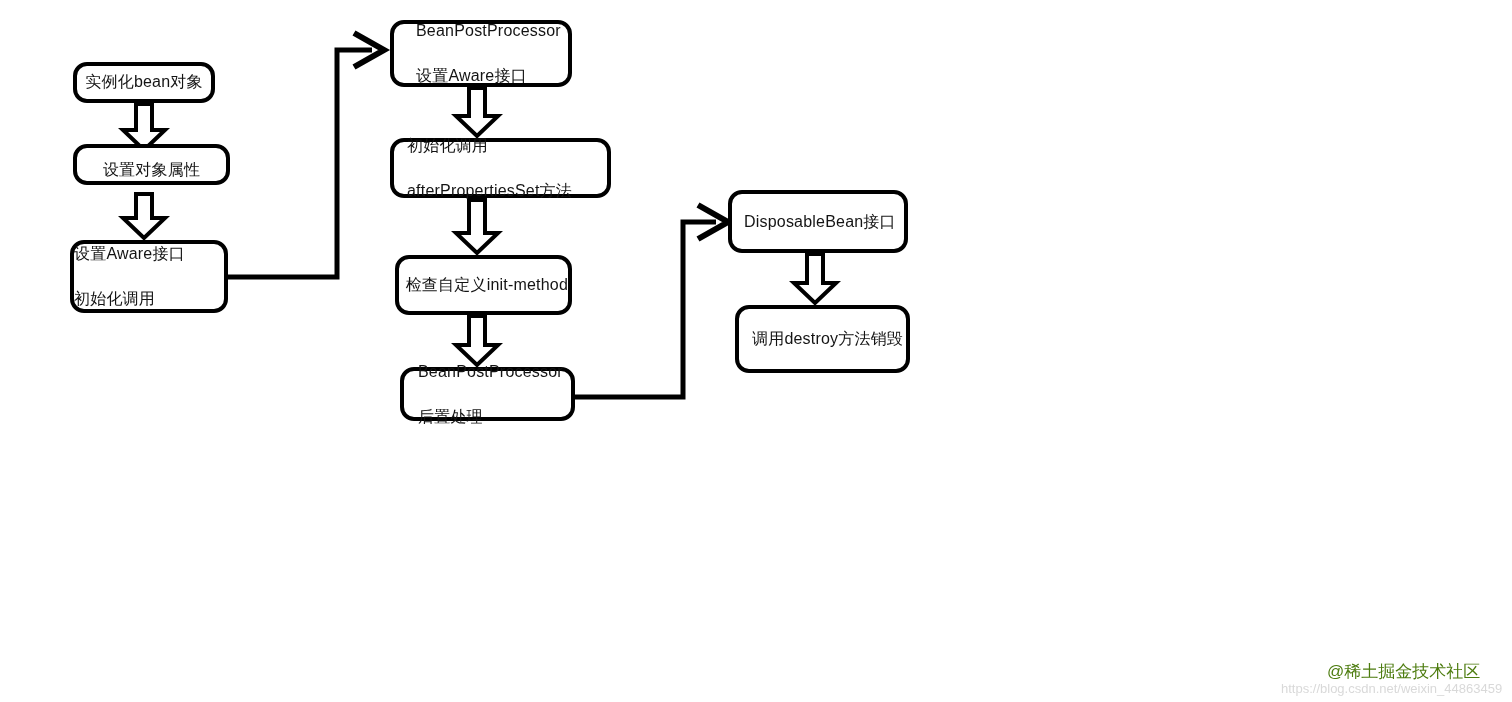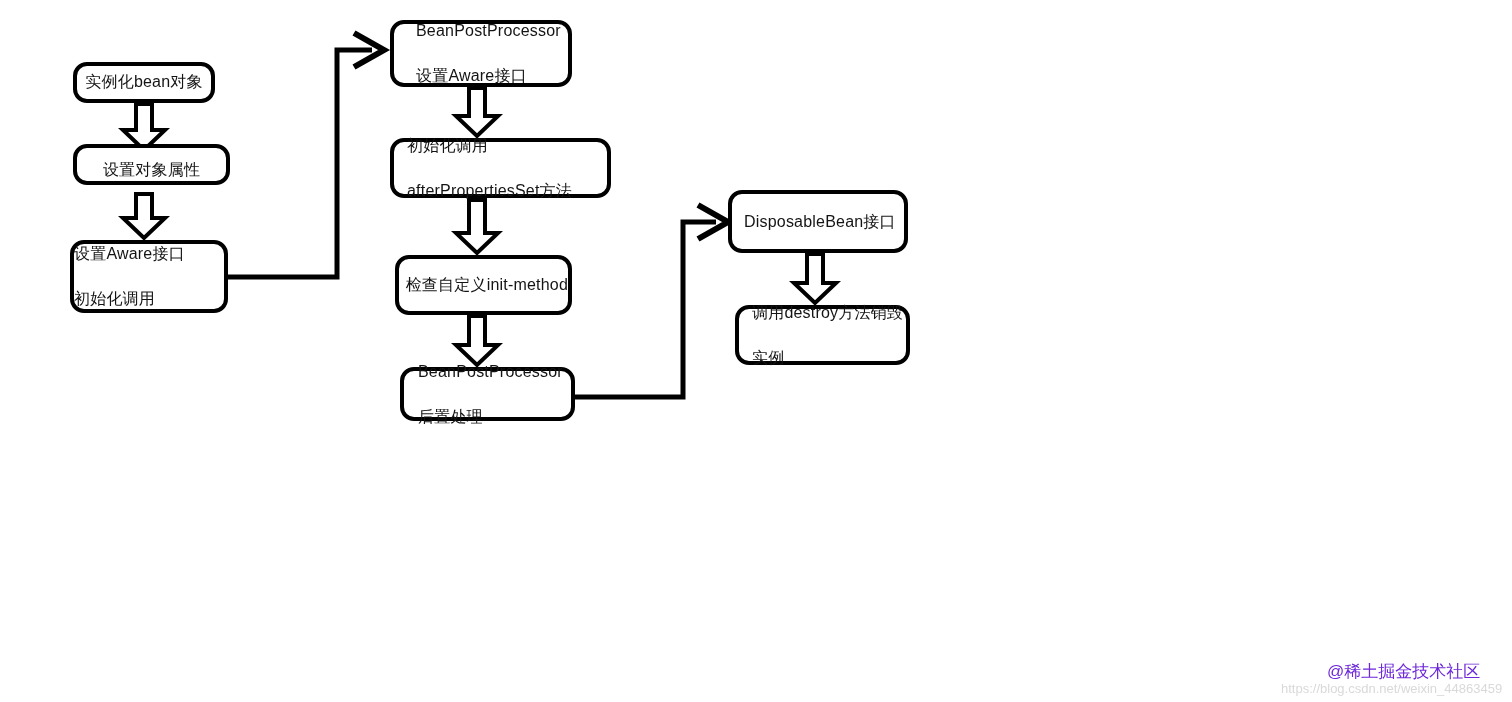--- a/index.html
+++ b/index.html
@@ -42,27 +42,27 @@
 
   
   .n-instantiate      { left: 73px;  top: 62px;  width: 142px; height: 41px; }
   .n-set-properties   { left: 73px;  top: 144px; width: 157px; height: 41px; align-items: flex-end; }
   .n-aware            { left: 70px;  top: 240px; width: 158px; height: 73px; }
   .n-bpp-before       { left: 390px; top: 20px;  width: 182px; height: 67px; padding-left: 22px; }
   .n-init-aps         { left: 390px; top: 138px; width: 221px; height: 60px; padding-left: 13px; }
   .n-init-method      { left: 395px; top: 255px; width: 177px; height: 60px; justify-content: flex-end; }
   .n-bpp-after        { left: 400px; top: 367px; width: 175px; height: 54px; padding-left: 14px; }
   .n-destroy-callback { left: 728px; top: 190px; width: 180px; height: 63px; padding-left: 12px; }
-  .n-destroy-method   { left: 735px; top: 305px; width: 175px; height: 60px; padding-left: 13px; }
+  .n-destroy-method   { left: 735px; top: 305px; width: 175px; height: 68px; padding-left: 13px; }
 
   .watermark-community {
     position: absolute;
     left: 1327px; top: 660px;
     font-size: 17px;
-    color: #6d28d9;
+    color: #4d7c0f;
     white-space: nowrap;
   }
   .watermark-url {
     position: absolute;
     left: 1281px; top: 681px;
     font-size: 13px;
     color: #d9d9d9;
     white-space: nowrap;
   }
 </style>
@@ -118,19 +118,18 @@
     <span>BeanPostProcessor</span>
     <span>后置处理</span>
   </div>
 
   <div class="node multi n-destroy-callback">
     <span>DisposableBean接口</span>
   </div>
 
   <div class="node multi n-destroy-method">
     <span>调用destroy方法销毁</span>
-    <span>实例</span>
   </div>
 
   <div class="watermark-community">@稀土掘金技术社区</div>
   <div class="watermark-url">https://blog.csdn.net/weixin_44863459</div>
 
 </div>
 
 </body></html>

